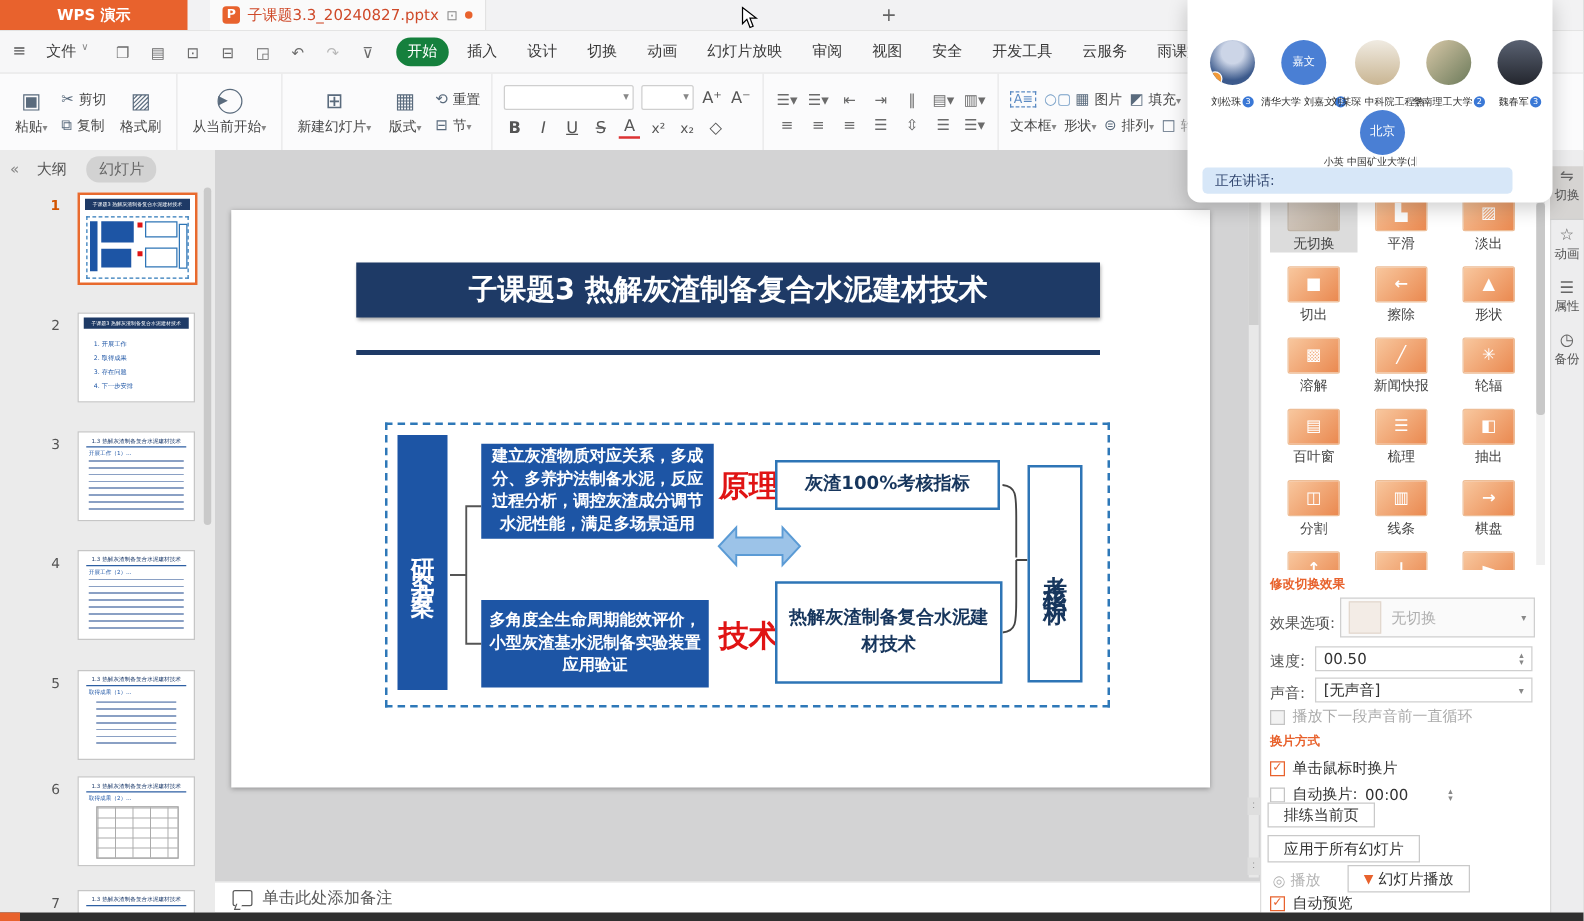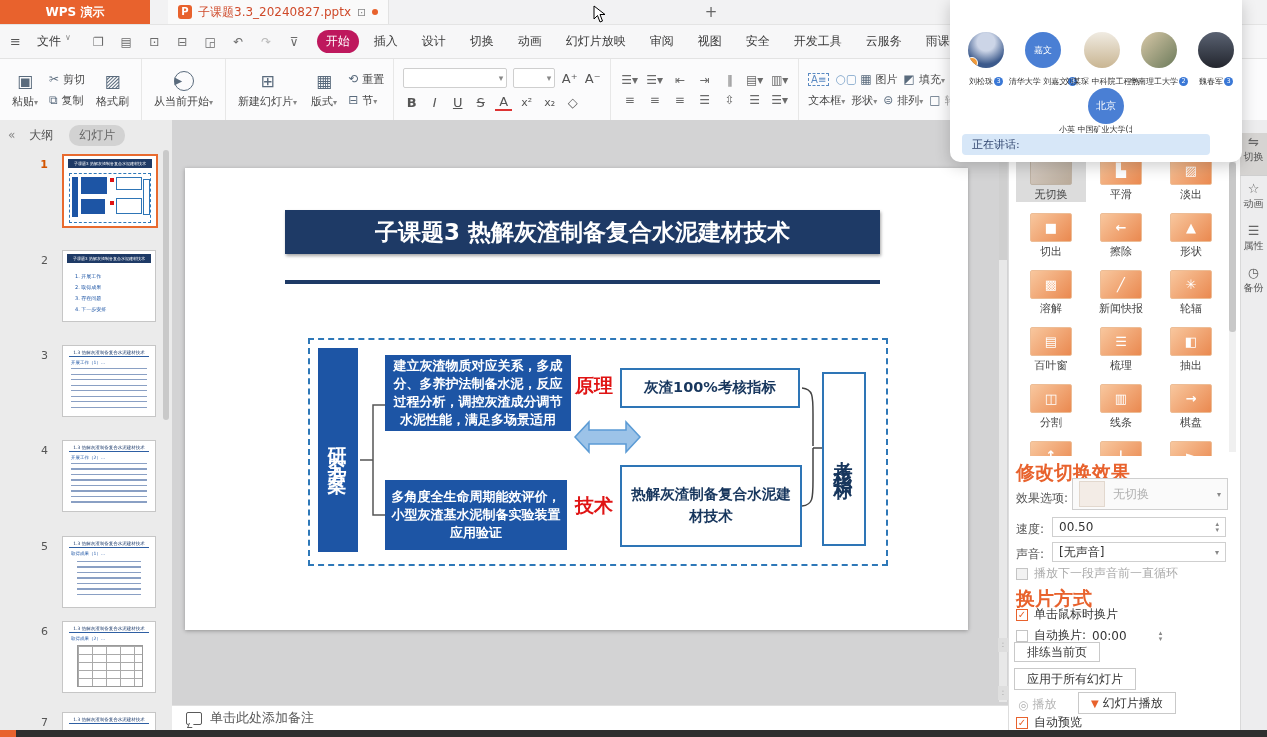--- a/index.html
+++ b/index.html
@@ -14,21 +14,21 @@
   .docname{color:#cf4a2a;font-size:12px}
   .miniico{color:#8a8a8a;font-size:11px}
   .odot{width:6px;height:6px;border-radius:50%;background:#e8622d}
   .newtab{left:700px;top:2px;width:22px;height:20px;color:#666;font-size:15px;text-align:center;line-height:20px}
   
   .mb{left:0;top:25px;width:1267px;height:33px;background:#f7f7f8;border-bottom:1px solid #e3e3e3;display:flex;align-items:center;font-size:12px;color:#3a3a3a}
   .mb .ham{margin:0 8px 0 10px;color:#555;font-size:13px}
   .mb .file{display:flex;align-items:flex-start;gap:4px;padding:0 8px}
   .qa{display:flex;align-items:center;gap:9px;padding:0 10px;color:#666;font-size:13px}
   .mtab{padding:3px 9px;margin:0 3px;border-radius:12px;white-space:nowrap}
-  .mtab.on{background:#be185d;color:#fff}
+  .mtab.on{background:#15803d;color:#fff}
   .find{display:flex;align-items:center;gap:5px;margin-left:14px;color:#9a9a9a}
   .mag{width:9px;height:9px;border:1.5px solid #8a8a8a;border-radius:50%;position:relative}
   .mag:after{content:"";position:absolute;left:8px;top:8px;width:5px;height:1.5px;background:#8a8a8a;transform:rotate(45deg)}
   
   .rb{left:0;top:59px;width:1267px;height:61px;background:#fbfbfc;border-bottom:1px solid #dcdcdc;display:flex}
   .grp{display:flex;align-items:center;gap:8px;padding:4px 9px;border-right:1px solid #e7e7e7}
   .bigb{display:flex;flex-direction:column;align-items:center;justify-content:center;gap:3px;height:52px;padding:0 3px}
   .bigb .ic{font-size:17px;color:#5a6b7d;line-height:20px}
   .bigb .lb,.smb .lb{font-size:11px;color:#474747;white-space:nowrap}
   .carat{font-size:8px;color:#888}
@@ -54,41 +54,41 @@
   .sbscroll{left:163px;top:150px;width:6px;height:270px;background:#c9c9c9;border-radius:3px}
   
   .cv{left:172px;top:120px;width:836px;height:610px;background:#d3d3d4}
   .slide{left:185px;top:168px;width:783px;height:462px;background:#fff;box-shadow:0 1px 4px rgba(0,0,0,.3)}
   .banner{position:absolute;left:100px;top:42px;width:595px;height:44px;background:#1e3a66;color:#fff;font-size:23px;font-weight:bold;text-align:center;line-height:44px;box-shadow:1px 2px 3px rgba(0,0,0,.35)}
   .uline{position:absolute;left:100px;top:112px;width:595px;height:4px;background:#1e3a66}
   .dash{position:absolute;left:123px;top:170px;width:576px;height:224px;border:2px dashed #2e78b8}
   .vbox{position:absolute;background:#1d55a5;color:#fff;font-weight:bold;writing-mode:vertical-rl;text-orientation:upright;letter-spacing:9px;font-size:19px;display:flex;align-items:center;justify-content:center}
   .nbox{position:absolute;background:#1d55a5;color:#fff;font-weight:bold;font-size:13px;line-height:1.4;text-align:center;display:flex;align-items:center;justify-content:center;padding:3px 5px;box-sizing:border-box}
   .wbox{position:absolute;background:#fff;border:2px solid #2e75b6;color:#17365d;font-weight:bold;font-size:14.5px;text-align:center;display:flex;align-items:center;justify-content:center;line-height:1.5;box-sizing:border-box}
-  .redlb{position:absolute;color:#e01414;font-weight:bold;font-size:19px}
+  .redlb{position:absolute;color:#e01414;font-weight:bold;font-size:24px}
   .kpi{position:absolute;background:#fff;border:2px solid #2e75b6;color:#17365d;font-weight:bold;writing-mode:vertical-rl;text-orientation:upright;letter-spacing:7px;font-size:19px;display:flex;align-items:center;justify-content:center}
   
   .notes{left:172px;top:705px;width:836px;height:25px;background:#fff;border-top:1px solid #e0e0e0;display:flex;align-items:center;gap:8px;padding-left:14px;box-sizing:border-box}
   .nico{width:14px;height:11px;border:1.5px solid #5a5a5a;border-radius:2px;position:relative}
   .nico:after{content:"";position:absolute;left:1px;bottom:-4px;width:4px;height:4px;background:#fff;border-left:1.5px solid #5a5a5a;border-bottom:1.5px solid #5a5a5a;transform:skewX(-20deg)}
   .ntext{font-size:13px;color:#595959}
   .cvscroll{left:999px;top:124px;width:8px;height:578px;background:#e8e8e8}
   .cvthumb{left:999px;top:150px;width:8px;height:110px;background:#cfcfcf}
   .stepbtn{left:998px;width:10px;height:14px;background:#dedede;color:#777;font-size:6px;line-height:14px;text-align:center}
   
   .rp{left:1008px;top:120px;width:232px;height:610px;background:#fff;border-left:1px solid #ddd}
   .gal{left:1016px;top:154px;width:212px;height:302px;display:grid;grid-template-columns:repeat(3,70px);row-gap:9px;overflow:hidden}
   .tile{width:70px;text-align:center;padding-top:2px}
   .tile.sel{background:#dcdcdc}
   .tico{width:40px;height:27px;margin:0 auto;background:linear-gradient(135deg,#f8c79e,#ea8950);border:1px solid #edbd96;border-radius:2px;color:#fff;font-size:13px;line-height:27px;font-weight:bold}
   .tile.sel .tico{background:linear-gradient(135deg,#d9d0c8,#b9aa99);border-color:#beb2a4}
   .tlab{font-size:11px;color:#444;margin-top:2px;white-space:nowrap}
   .galscroll{left:1229px;top:156px;width:7px;height:296px;background:#f0f0f0}
   .galthumb{left:1229px;top:162px;width:7px;height:170px;background:#c8c8c8;border-radius:3px}
-  .ohead{font-size:19px;font-weight:bold;color:#e8622d}
+  .ohead{font-size:10px;font-weight:bold;color:#e8622d}
   .flabel{font-size:12px;color:#555}
   .fbox{border:1px solid #cfcfcf;background:#fff;font-size:12px;color:#333;display:flex;align-items:center;box-sizing:border-box;padding:0 6px}
   .spin{display:flex;flex-direction:column;line-height:6px;font-size:7px;color:#888;margin-left:auto}
   .cb{width:12px;height:12px;border:1px solid #c4c4c4;background:#fff;display:inline-block;box-sizing:border-box;text-align:center;line-height:10px;font-size:10px;color:#e8622d;font-weight:bold}
   .cb.dis{background:#f2f2f2}
   .pbtn{border:1px solid #c9c9c9;background:#fff;font-size:12px;color:#333;display:inline-flex;align-items:center;justify-content:center;box-sizing:border-box;padding:0 12px}
   
   .rl{left:1240px;top:120px;width:27px;height:610px;background:#ededee;border-left:1px solid #d9d9d9}
   .rlitem{left:1240px;width:27px;height:40px;text-align:center}
   .rlitem .ic{font-size:13px;color:#666;line-height:18px}

